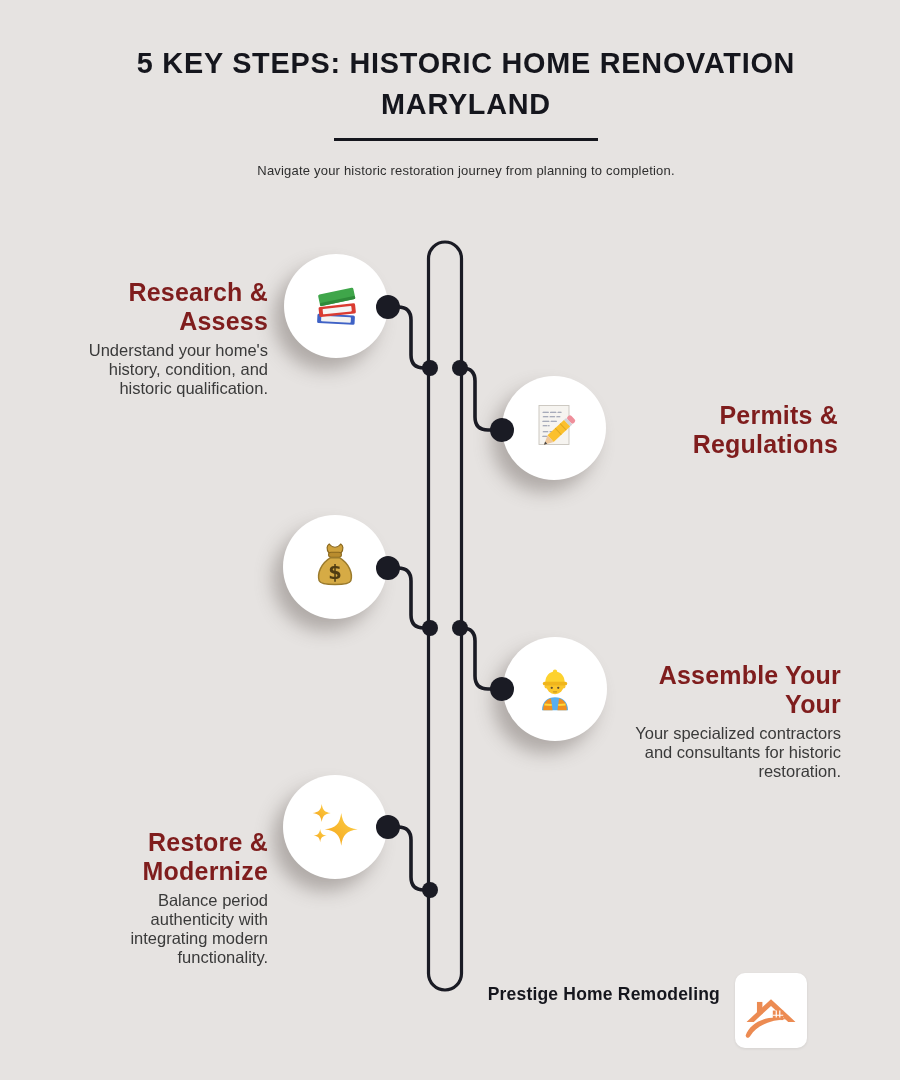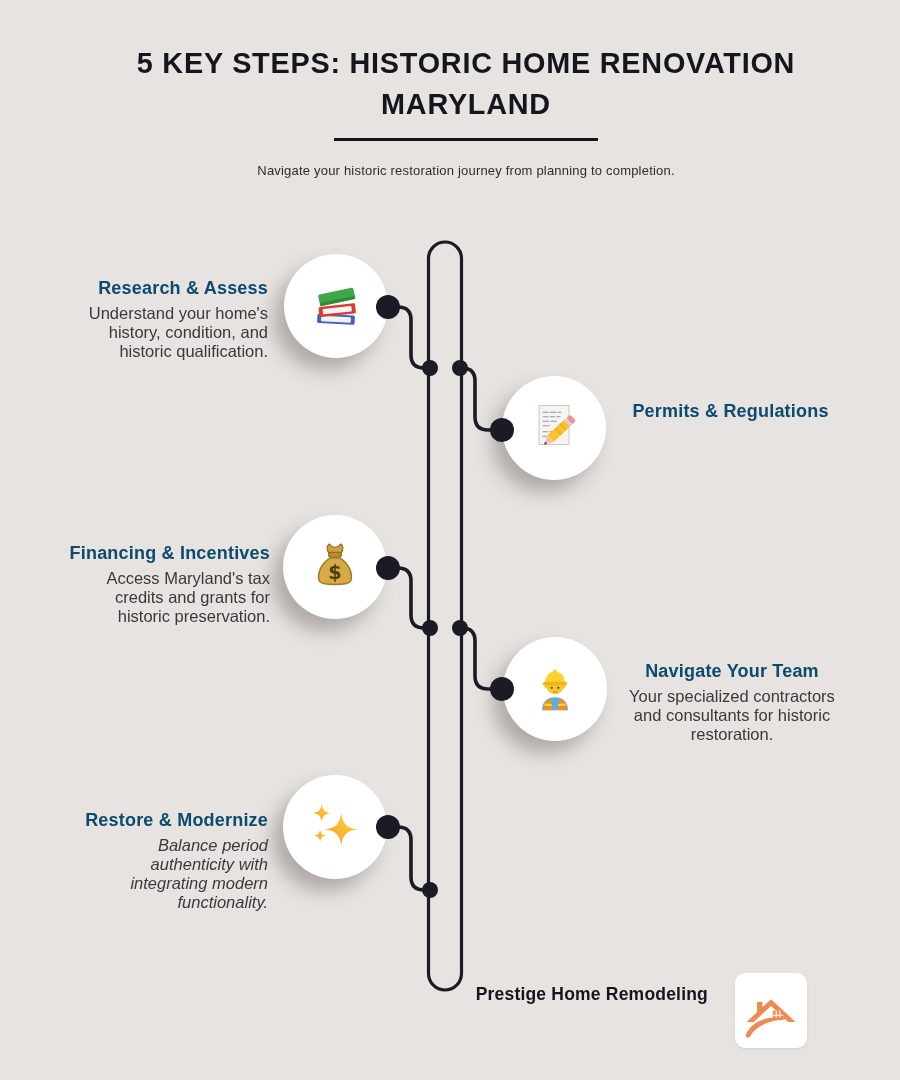--- a/index.html
+++ b/index.html
@@ -25,27 +25,27 @@
   .icon-circle {
     position:absolute; width:104px; height:104px; border-radius:50%;
     background:#fff; z-index:2;
     box-shadow:-10px 12px 18px rgba(110,103,98,.45);
     display:flex; align-items:center; justify-content:center;
   }
 
   
   .step-text { position:absolute; z-index:2; }
   .step-text.left  { text-align:right; }
-  .step-text.right { text-align:center; }
-  .step-title { font-size:18px; font-weight:700; color:#0c4a6e; letter-spacing:.2px; }
+  .step-text.right { text-align:right; }
+  .step-title { font-size:25px; font-weight:700; color:#7f1d1d; letter-spacing:.2px; }
   .step-desc  { margin-top:5px; font-size:16.5px; line-height:1.15; color:#3a3a3a; }
   .step-text.left .step-desc { margin-left:auto;text-align:right; }
 
   
-  .footer-text { position:absolute; right:192px; top:984px; text-align:right; z-index:2; }
+  .footer-text { position:absolute; right:180px; top:984px; text-align:right; z-index:2; }
   .brand   { font-size:17.5px; font-weight:700; color:#15161d; letter-spacing:.2px; }
   .website { margin-top:4px; font-size:19px; color:#222; }
   .logo-box {
     position:absolute; left:735px; top:973px; width:72px; height:75px;
     background:#fff; border-radius:10px; z-index:2;
     display:flex; align-items:center; justify-content:center;
     box-shadow:0 1px 3px rgba(0,0,0,.08);
   }
 </style>
 </head>
@@ -122,35 +122,31 @@
         <rect x="2" y="38" width="7" height="12" rx="3" fill="#ef8f9b"></rect>
         <rect x="9" y="38" width="4" height="12" fill="#cfd2d8"></rect>
         <rect x="13" y="38" width="30" height="12" fill="#fbc02d"></rect>
         <path d="M20 38 v12 M29 38 v12" stroke="#e0a91f" stroke-width="1.4"></path>
         <polygon points="43,38 55,44 43,50" fill="#efc89b"></polygon>
         <polygon points="51,42 55,44 51,46" fill="#474747"></polygon>
       </g>
     </svg>
   </div>
 
-  <div class="step-text left" style="left:40px; top:543px; width:230px;">
-    <div class="step-title">Financing &amp; Incentives</div>
-    <div class="step-desc" style="max-width:196px;">Access Maryland's tax credits and grants for historic preservation.</div>
-  </div>
   <div class="icon-circle" style="left:283px; top:515px;">
     <svg width="46" height="52" viewBox="0 0 64 72">
       <path d="M24 17 C19 11 21 6 24 4 C27 8 29 8.5 32 8.5 C35 8.5 37 8 40 4 C43 6 45 11 40 17 Z" fill="#cfa23d" stroke="#8a681f" stroke-width="1.6"></path>
       <rect x="23" y="15.5" width="18" height="7" rx="3.5" fill="#b98c2e" stroke="#8a681f" stroke-width="1.4"></rect>
       <path d="M26 23 C12 31 7 46 10 55 C12.5 62 51.5 62 54 55 C57 46 52 31 38 23 Z" fill="#d6ab45" stroke="#9a7a2c" stroke-width="2"></path>
       <text x="32" y="52" font-size="27" font-weight="bold" fill="#503d12" text-anchor="middle" font-family="DejaVu Sans, sans-serif">$</text>
     </svg>
   </div>
 
   <div class="step-text right" style="left:623px; top:661px; width:218px;">
-    <div class="step-title">Navigate Your Team</div>
+    <div class="step-title">Assemble Your Your</div>
     <div class="step-desc">Your specialized contractors and consultants for historic restoration.</div>
   </div>
   <div class="icon-circle" style="left:503px; top:637px;">
     <svg width="52" height="52" viewBox="0 0 64 64">
       <circle cx="21.5" cy="29" r="2.4" fill="#fbc62c"></circle>
       <circle cx="42.5" cy="29" r="2.4" fill="#fbc62c"></circle>
       <circle cx="32" cy="28" r="10.5" fill="#fbc62c"></circle>
       <path d="M20 24.5 C20 15 26 10.5 32 10.5 C38 10.5 44 15 44 24.5 Z" fill="#fdd22f"></path>
       <rect x="29.3" y="8" width="5.4" height="8" rx="2.7" fill="#fdd22f"></rect>
       <rect x="17" y="23" width="30" height="4.6" rx="2.3" fill="#f0b51c"></rect>
@@ -158,23 +154,23 @@
       <circle cx="36" cy="30.5" r="1.4" fill="#5b4a2f"></circle>
       <path d="M30 35.5 h4" stroke="#c9961e" stroke-width="1.4" stroke-linecap="round"></path>
       <path d="M16 58 C16 47 23 42 32 42 C41 42 48 47 48 58 Z" fill="#58aeee"></path>
       <path d="M17.5 58 C17.5 49 21.5 45 27 43.8 L29 58 Z" fill="#f0901e"></path>
       <path d="M46.5 58 C46.5 49 42.5 45 37 43.8 L35 58 Z" fill="#f0901e"></path>
       <path d="M19 51 L28 51.6" stroke="#ffd83b" stroke-width="2.4"></path>
       <path d="M45 51 L36 51.6" stroke="#ffd83b" stroke-width="2.4"></path>
     </svg>
   </div>
 
-  <div class="step-text left" style="left:40px; top:810px; width:228px;">
+  <div class="step-text left" style="left:40px; top:828px; width:228px;">
     <div class="step-title">Restore &amp; Modernize</div>
-    <div class="step-desc" style="max-width:185px;font-style:italic;">Balance period authenticity with integrating modern functionality.</div>
+    <div class="step-desc" style="max-width:185px;">Balance period authenticity with integrating modern functionality.</div>
   </div>
   <div class="icon-circle" style="left:283px; top:775px;">
     <svg width="50" height="50" viewBox="0 0 64 64">
       <defs>
         <linearGradient id="gold" x1="0" y1="1" x2="1" y2="0">
           <stop offset="0" stop-color="#f5a218"></stop>
           <stop offset="1" stop-color="#fcd24b"></stop>
         </linearGradient>
       </defs>
       <g fill="url(#gold)">

